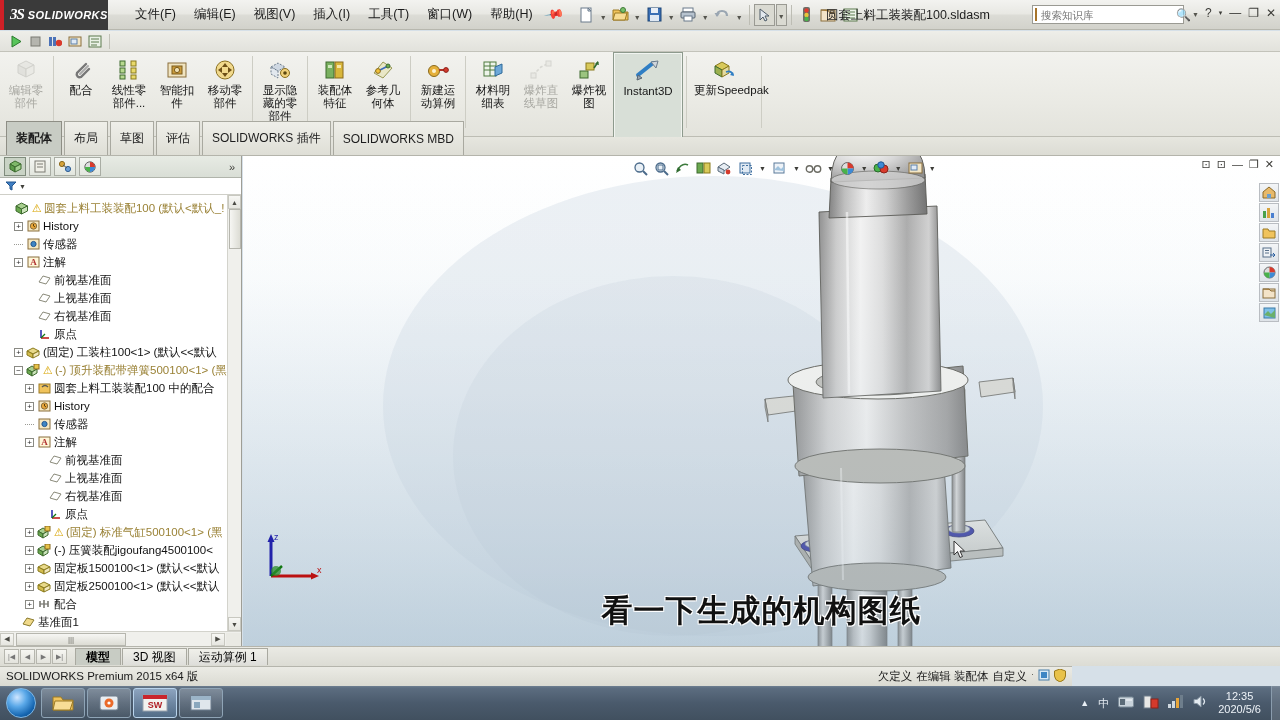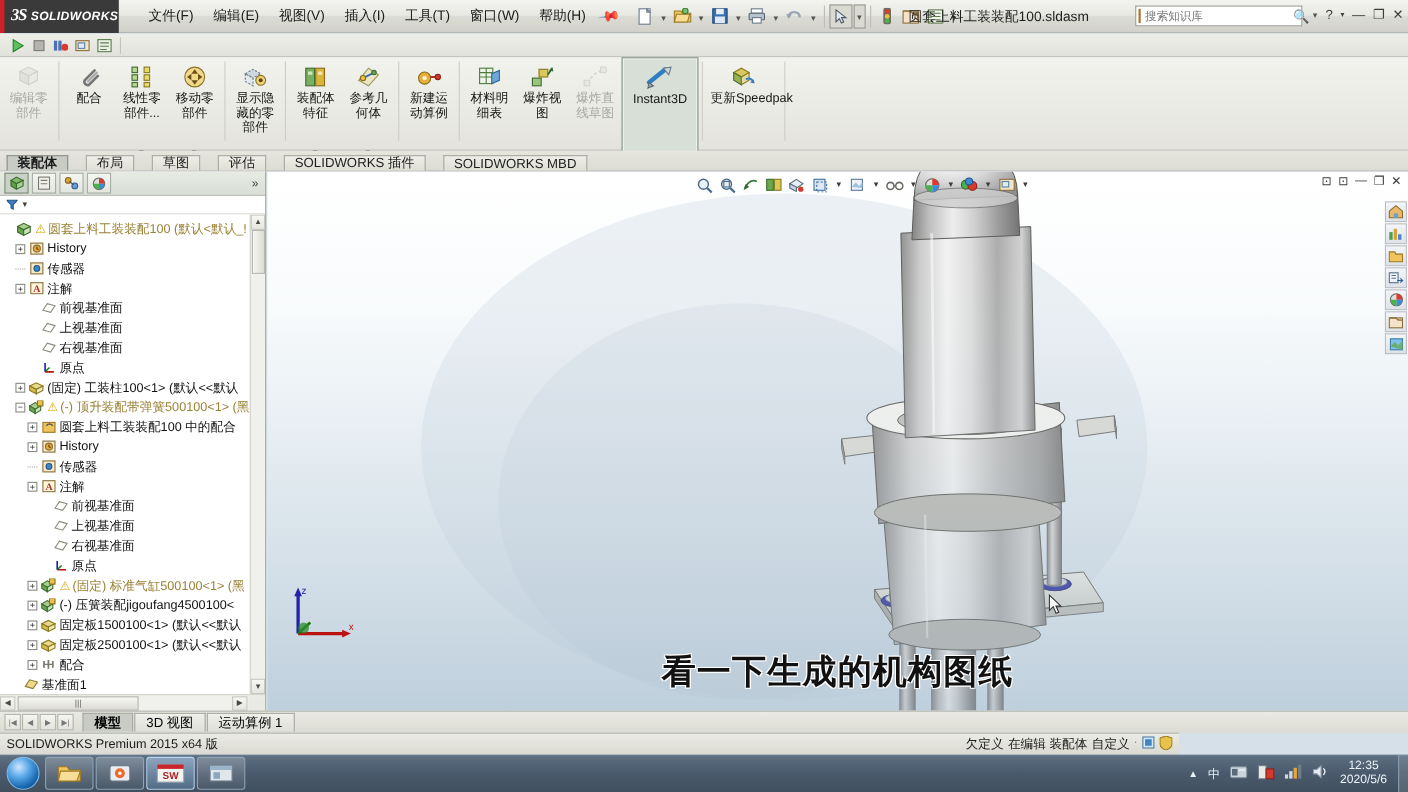--- a/index.html
+++ b/index.html
@@ -115,25 +115,25 @@
   .rbsep { width: 1px; height: 72px; background: #cdcdc4; margin: 4px 3px 0 3px; }
 
   
   .cmtabs {
     position: absolute; top: 137px; left: 0; width: 1280px; height: 19px;
     background: linear-gradient(to bottom,#e6e6df,#dcdcd4);
     border-bottom: 1px solid #b4b4ab;
     display: flex; align-items: flex-end; padding-left: 6px;
   }
   .cmtab {
-    height: 14px; padding: 0 9px; font-size: 12px; color: #1d1d1d;
+    height: 34px; padding: 0 9px; font-size: 12px; color: #1d1d1d;
     display: flex; align-items: center;
     border: 1px solid #a9a9a0; border-bottom: none;
     background: linear-gradient(to bottom,#efefe9,#dedeD6);
-    margin-right: 16px; cursor: default;
+    margin-right: 2px; cursor: default;
   }
   .cmtab.active {
     background: #c8ccc4;
     font-weight: bold;
     border-color: #8e8e85;
   }
 
   
   .treepanel {
     position: absolute; top: 156px; left: 0; width: 242px; height: 490px;
@@ -484,20 +484,30 @@
             <rect x="14" y="9" width="5" height="5" fill="#e8d96a" stroke="#8a7a1c"></rect>
             <rect x="14" y="16" width="5" height="4" fill="#e8d96a" stroke="#8a7a1c"></rect>
           </svg>
         </div>
         <div class="lbl">线性零部件...</div>
         <div class="dd">▼</div>
       </div>
       <div class="rb">
         <div class="icon">
           <svg width="24" height="22">
+            <rect x="3" y="4" width="18" height="14" fill="#f0e4c0" stroke="#8a6f3c"></rect>
+            <rect x="7" y="7" width="10" height="8" fill="#c99a3a" stroke="#7a5a1c"></rect>
+            <circle cx="12" cy="11" r="2.6" fill="#efe0b4" stroke="#7a5a1c"></circle>
+          </svg>
+        </div>
+        <div class="lbl">智能扣件</div>
+      </div>
+      <div class="rb">
+        <div class="icon">
+          <svg width="24" height="22">
             <circle cx="12" cy="11" r="9" fill="#f1d98c" stroke="#8a7020"></circle>
             <path d="M12 4 l3 4 h-6z" fill="#6d4f16"></path>
             <path d="M12 18 l-3-4 h6z" fill="#6d4f16"></path>
             <path d="M5 11 l4-3 v6z" fill="#6d4f16"></path>
             <path d="M19 11 l-4 3 v-6z" fill="#6d4f16"></path>
           </svg>
         </div>
         <div class="lbl">移动零部件</div>
         <div class="dd">▼</div>
       </div>
@@ -556,40 +566,40 @@
           <svg width="24" height="22">
             <rect x="3" y="3" width="12" height="14" fill="#eef4ea" stroke="#4f7a3e"></rect>
             <line x1="3" y1="7" x2="15" y2="7" stroke="#4f7a3e"></line>
             <line x1="3" y1="11" x2="15" y2="11" stroke="#4f7a3e"></line>
             <line x1="9" y1="3" x2="9" y2="17" stroke="#4f7a3e"></line>
             <path d="M14 8 L21 5 L21 14 L14 17 Z" fill="#6da8d8" stroke="#2f6a9a"></path>
           </svg>
         </div>
         <div class="lbl">材料明细表</div>
       </div>
+      <div class="rb dim">
+        <div class="icon" style="opacity: 0.42;">
+          <svg width="24" height="22">
+            <path d="M4 16 L12 8 L20 4" stroke="#b8b8b2" stroke-width="1.6" fill="none" stroke-dasharray="3 2"></path>
+            <rect x="2" y="14" width="5" height="5" fill="#e0e0db" stroke="#b0b0aa"></rect>
+            <rect x="17" y="2" width="5" height="5" fill="#e0e0db" stroke="#b0b0aa"></rect>
+          </svg>
+        </div>
+        <div class="lbl">爆炸直线草图</div>
+      </div>
       <div class="rb">
         <div class="icon">
           <svg width="24" height="22">
             <rect x="3" y="12" width="8" height="7" fill="#9bc47f" stroke="#3e6b2f"></rect>
             <rect x="9" y="4" width="8" height="7" fill="#d8c95a" stroke="#8a7a1c"></rect>
             <path d="M17 9 L21 3" stroke="#2f6a2f" stroke-width="1.6"></path>
             <polygon points="21,2 18,5 22,6" fill="#2f6a2f"></polygon>
           </svg>
         </div>
         <div class="lbl">爆炸视图</div>
-      </div>
-      <div class="rb dim">
-        <div class="icon" style="opacity: 0.42;">
-          <svg width="24" height="22">
-            <path d="M4 16 L12 8 L20 4" stroke="#b8b8b2" stroke-width="1.6" fill="none" stroke-dasharray="3 2"></path>
-            <rect x="2" y="14" width="5" height="5" fill="#e0e0db" stroke="#b0b0aa"></rect>
-            <rect x="17" y="2" width="5" height="5" fill="#e0e0db" stroke="#b0b0aa"></rect>
-          </svg>
-        </div>
-        <div class="lbl">爆炸直线草图</div>
       </div>
       <div class="rb sel">
         <div class="icon">
           <svg width="26" height="22">
             <path d="M3 15 L18 3" stroke="#2f7ec4" stroke-width="4" stroke-linecap="round"></path>
             <path d="M16 2 L23 1 L21 8 Z" fill="#d0d6dc" stroke="#6b7b8b"></path>
             <path d="M3 15 l-1 5 l5 -2z" fill="#9aa6b2" stroke="#5a6672"></path>
           </svg>
         </div>
         <div class="lbl wide">Instant3D</div>

